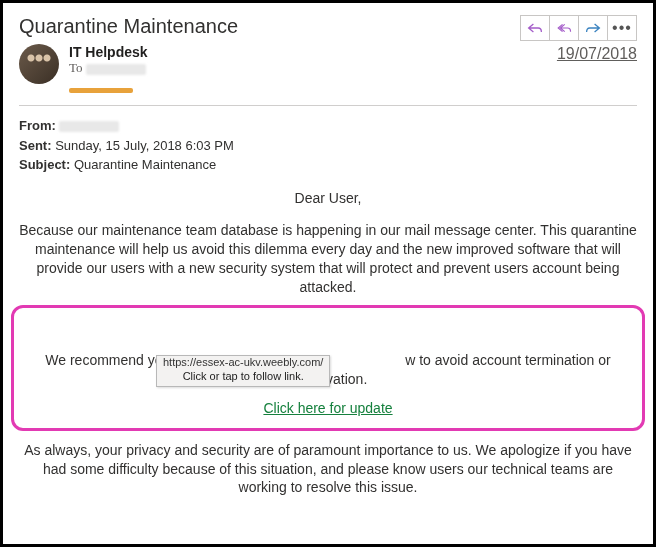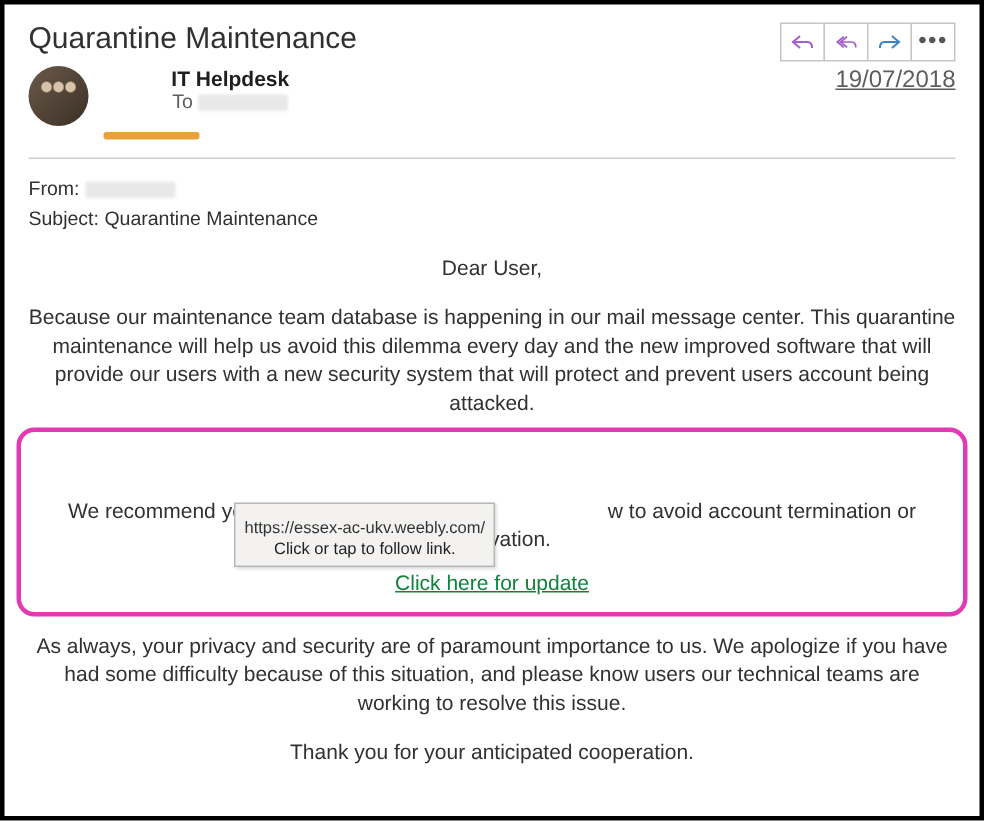--- a/index.html
+++ b/index.html
@@ -42,23 +42,23 @@
   }
   .avatar::after {
     content: "";
     position: absolute;
     inset: 0;
     background:
       radial-gradient(circle at 30% 35%, #d9c3a8 0 3px, transparent 4px),
       radial-gradient(circle at 50% 35%, #d9c3a8 0 3px, transparent 4px),
       radial-gradient(circle at 70% 35%, #d9c3a8 0 3px, transparent 4px);
   }
-  .sender-info { flex: 1; text-align: center; }
+  .sender-info { flex: 1; }
   .sender-name { font-size: 14px; font-weight: 600; color: #201f1e; }
-  .to-line { font-size: 13px; color: #605e5c; }
+  .to-line { font-size: 13px; color: #605e5c; font-family: Liberation Serif, serif; }
   .blur { display:inline-block; width:60px; height:11px; background:#e8e8e8; border-radius:2px; filter: blur(1px); vertical-align: middle; }
   .bar-orange {
     width: 64px;
     height: 5px;
     background: #e8a23b;
     margin-left: 50px;
     margin-top: 4px;
     margin-bottom: 8px;
     border-radius: 2px;
   }
@@ -85,21 +85,21 @@
   .reply-color { stroke: #a45cc9; fill: none; stroke-width: 1.6; }
   .fwd-color { stroke: #3b83c0; fill: none; stroke-width: 1.6; }
   .dots { color: #555; font-size: 16px; letter-spacing: 1px; }
   .date { font-size: 16px; color: #605e5c; text-decoration: underline; }
   hr.sep {
     border: none;
     border-top: 1px solid #d0cecd;
     margin: 4px 0 10px 0;
   }
   .meta-block { font-size: 13px; line-height: 1.5; margin-bottom: 14px; }
-  .meta-block .label { font-weight: 400; }
+  .meta-block .label { font-weight: 700; }
   .body-block { font-size: 14px; line-height: 1.35; }
   .body-block p { margin-bottom: 14px; text-align: center; }
   .link {
     color: #15803d;
     text-decoration: underline;
     cursor: pointer;
   }
   .highlight-box {
     border: 3px solid #e23ab3;
     border-radius: 12px;
@@ -110,21 +110,21 @@
   .highlight-box p { margin-bottom: 10px; }
   .highlight-box p:last-child { margin-bottom: 2px; }
   .tooltip {
     position: absolute;
     left: 134px;
     top: 4px;
     background: #f3f2f1;
     border: 1px solid #b8b8b8;
     font-size: 11px;
     color: #333;
-    padding: 10px 6px 3px 6px;
+    padding: 0 6px 3px 6px;
     line-height: 1.25;
     box-shadow: 1px 1px 2px rgba(0,0,0,0.15);
   }
   .tooltip .tl2 { font-weight: 400; color: #222; }
   .rec-line { position: relative; margin-top: 37px; }
 </style>
 </head>
 <body>
 
 <div class="header-row">
@@ -166,20 +166,24 @@
     <div class="date">19/07/2018</div>
   </div>
 </div>
 
 <hr class="sep">
 
 <div class="meta-block">
   <div>
     <span class="label">From:</span>
     <span class="blur"></span>
+  </div>
+  <div>
+    <span class="label">Sent:</span>
+    <span>Sunday, 15 July, 2018 6:03 PM</span>
   </div>
   <div>
     <span class="label">Subject:</span>
     <span>Quarantine Maintenance</span>
   </div>
 </div>
 
 <div class="body-block">
   <p>Dear User,</p>
   <p>Because our maintenance team database is happening in our mail message center. This quarantine maintenance will help us avoid this dilemma every day and the new improved software that will provide our users with a new security system that will protect and prevent users account being attacked.</p>
@@ -190,14 +194,13 @@
       <span class="tooltip">
         <span>https://essex-ac-ukv.weebly.com/</span><br>
         <span class="tl2">Click or tap to follow link.</span>
       </span>
       <span style="visibility:hidden">xxxxxxxxxxxxxxxxxxxxxxxxxxxxxxxxx</span><span>w to avoid account termination or deactivation.</span>
     </p>
     <p><a class="link">Click here for update</a></p>
   </div>
 
   <p>As always, your privacy and security are of paramount importance to us. We apologize if you have had some difficulty because of this situation, and please know users our technical teams are working to resolve this issue.</p>
-  <p>Thank you for your anticipated cooperation.</p>
 </div>
 
 </body></html>

